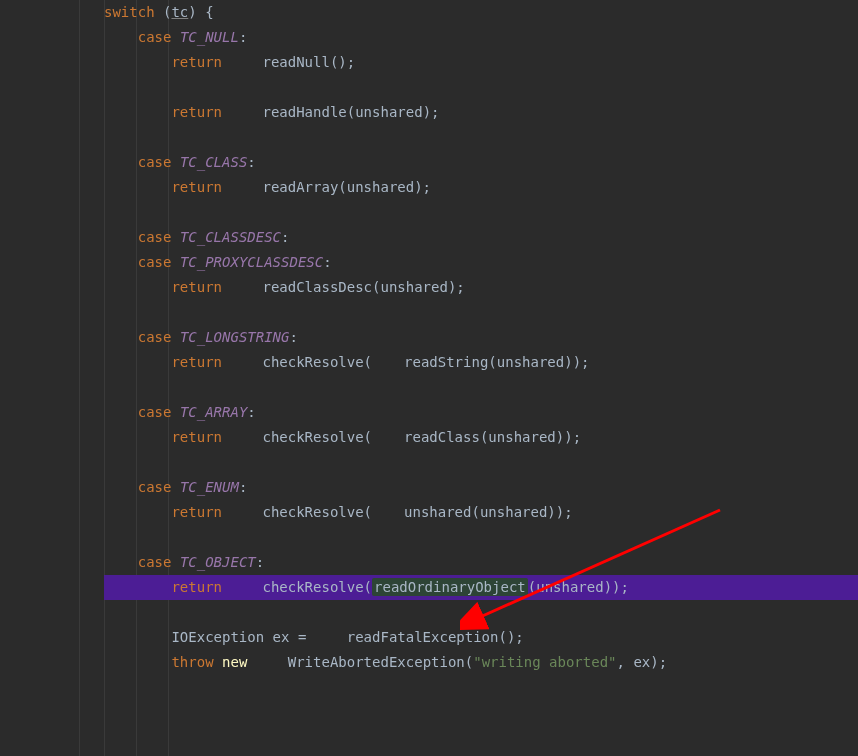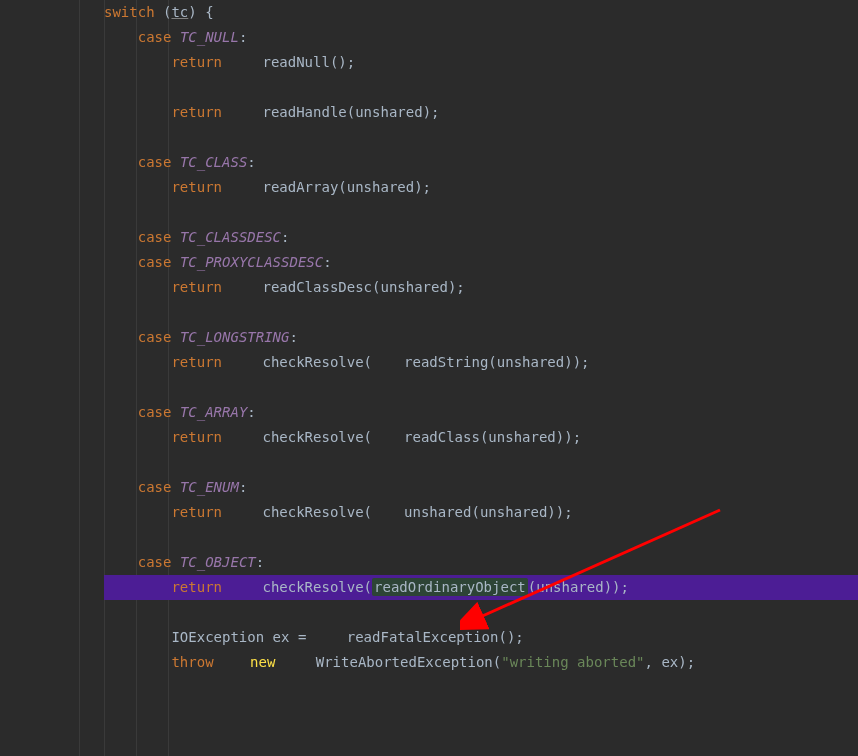--- a/index.html
+++ b/index.html
@@ -41,21 +41,21 @@
     position: absolute;
     top: 0;
     bottom: 0;
     width: 1px;
     background: #3a3a3a;
   }
   .kw-switch { color: #cc7832; }
   .kw-case { color: #cc7832; }
   .kw-return { color: #cc7832; }
   .kw-throw { color: #cc7832; }
-  .kw-new { color: #fde047; margin-left: 28px; }
+  .kw-new { color: #fef9c3; }
   .const-name { color: #9876aa; font-style: italic; margin-top: 14px; }
   .method-call { color: #a9b7c6; margin-left: 32px; }
   .param { color: #a9b7c6; }
   .var-underline { text-decoration: underline; text-decoration-color: #808080; }
   .string-lit { color: #6a8759; }
   .highlight-method {
     background: #2d4436;
     padding: 1px 2px;
     border-radius: 2px;
   }

